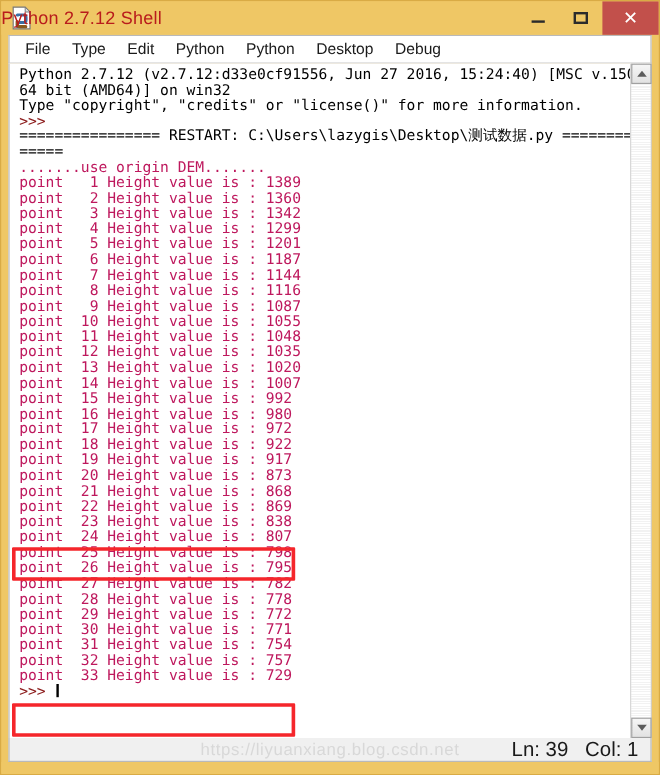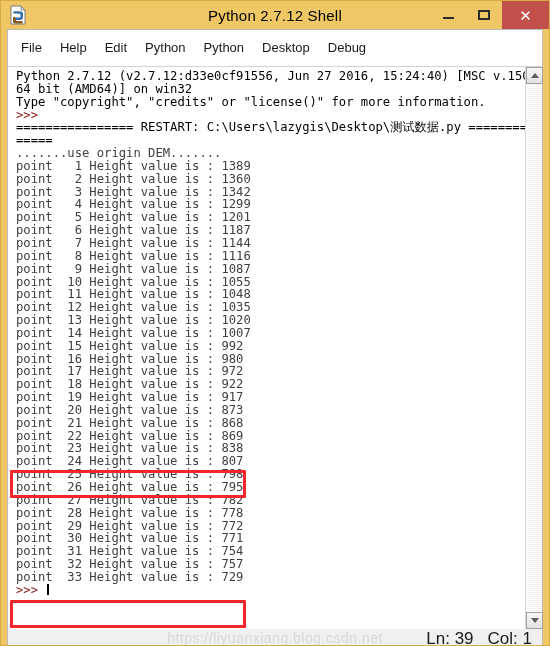--- a/index.html
+++ b/index.html
@@ -30,23 +30,22 @@
   }
   #app-icon {
     width: 22px; height: 22px;
     margin-left: 6px;
     position: relative;
     flex: 0 0 auto;
   }
   #title-text {
     position: absolute;
     left: 0; right: 0;
-    text-align: center;
     font-size: 15px;
-    color: #000000;
+    color: #b91c1c;
     font-family: "Liberation Sans", sans-serif;
     letter-spacing: 0.2px;
     pointer-events: none;
   }
   #winbtns {
     margin-left: auto;
     display: flex;
     align-items: stretch;
     height: 28px;
     z-index: 3;
@@ -74,21 +73,21 @@
   .glyph-close {
     display: block;
     color: #ffffff;
     font-size: 15px;
     line-height: 15px;
     font-family: "Liberation Sans", sans-serif;
   }
 
   
   #menubar {
-    height: 38px;
+    height: 24px;
     background: #ffffff;
     border: 1px solid #b9b9b9;
     border-bottom: 1px solid #d3d3d3;
     margin: 0 6px 0 6px;
     display: flex;
     align-items: center;
     padding-left: 4px;
   }
   .menu-item {
     font-size: 13px;
@@ -115,21 +114,21 @@
     overflow: hidden;
     padding: 3px 0 0 8px;
     font-family: "DejaVu Sans Mono", "Liberation Mono", monospace;
     font-size: 12.2px;
     line-height: 12.85px;
     white-space: pre;
     color: #0000c8;
   }
   .ln { display: block; height: 12.85px; }
   .c-black { color: #000000; }
-  .c-blue  { color: #404040; }
+  .c-blue  { color: #be185d; }
   .c-red   { color: #8b1a1a; }
 
   
   .caret {
     display: inline-block;
     width: 2px;
     height: 11px;
     background: #000;
     vertical-align: -1px;
     margin-left: 2px;
@@ -240,21 +239,21 @@
         <span class="glyph-max"></span>
       </div>
       <div class="winbtn close">
         <span class="glyph-close">✕</span>
       </div>
     </div>
   </div>
 
   <div id="menubar">
     <div class="menu-item">File</div>
-    <div class="menu-item">Help</div>
+    <div class="menu-item">Type</div>
     <div class="menu-item">Edit</div>
     <div class="menu-item">Python</div>
     <div class="menu-item">Python</div>
     <div class="menu-item">Desktop</div>
     <div class="menu-item">Debug</div>
   </div>
 
   <div id="textwrap">
     <div id="console"><span class="ln c-black">Python 2.7.12 (v2.7.12:d33e0cf91556, Jun 27 2016, 15:24:40) [MSC v.1500</span><span class="ln c-black">64 bit (AMD64)] on win32</span><span class="ln c-black">Type "copyright", "credits" or "license()" for more information.</span><span class="ln c-red">&gt;&gt;&gt;</span><span class="ln c-black">================ RESTART: C:\Users\lazygis\Desktop\测试数据.py ==========</span><span class="ln c-black">=====</span><span class="ln c-blue">.......use origin DEM.......</span><span class="ln c-blue">point   1 Height value is : 1389</span><span class="ln c-blue">point   2 Height value is : 1360</span><span class="ln c-blue">point   3 Height value is : 1342</span><span class="ln c-blue">point   4 Height value is : 1299</span><span class="ln c-blue">point   5 Height value is : 1201</span><span class="ln c-blue">point   6 Height value is : 1187</span><span class="ln c-blue">point   7 Height value is : 1144</span><span class="ln c-blue">point   8 Height value is : 1116</span><span class="ln c-blue">point   9 Height value is : 1087</span><span class="ln c-blue">point  10 Height value is : 1055</span><span class="ln c-blue">point  11 Height value is : 1048</span><span class="ln c-blue">point  12 Height value is : 1035</span><span class="ln c-blue">point  13 Height value is : 1020</span><span class="ln c-blue">point  14 Height value is : 1007</span><span class="ln c-blue">point  15 Height value is : 992</span><span class="ln c-blue">point  16 Height value is : 980</span><span class="ln c-blue">point  17 Height value is : 972</span><span class="ln c-blue">point  18 Height value is : 922</span><span class="ln c-blue">point  19 Height value is : 917</span><span class="ln c-blue">point  20 Height value is : 873</span><span class="ln c-blue">point  21 Height value is : 868</span><span class="ln c-blue">point  22 Height value is : 869</span><span class="ln c-blue">point  23 Height value is : 838</span><span class="ln c-blue">point  24 Height value is : 807</span><span class="ln c-blue">point  25 Height value is : 798</span><span class="ln c-blue">point  26 Height value is : 795</span><span class="ln c-blue">point  27 Height value is : 782</span><span class="ln c-blue">point  28 Height value is : 778</span><span class="ln c-blue">point  29 Height value is : 772</span><span class="ln c-blue">point  30 Height value is : 771</span><span class="ln c-blue">point  31 Height value is : 754</span><span class="ln c-blue">point  32 Height value is : 757</span><span class="ln c-blue">point  33 Height value is : 729</span><span class="ln c-red">&gt;&gt;&gt; <span class="caret"></span></span></div>
 

